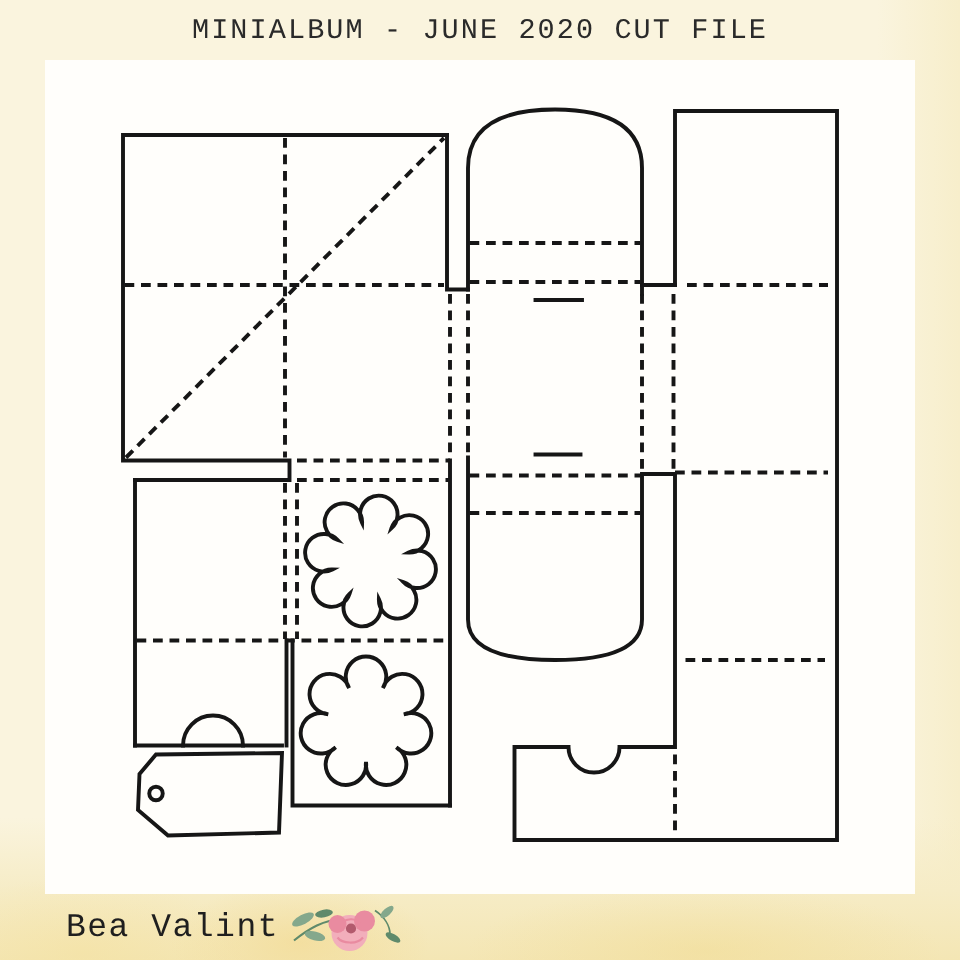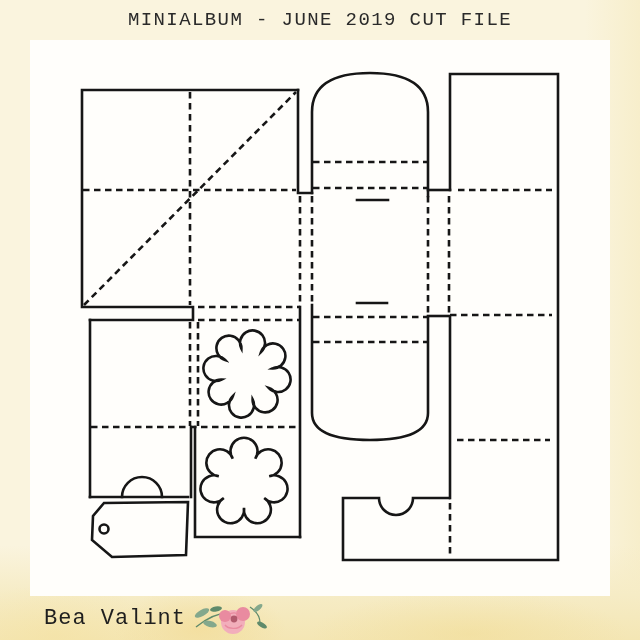--- a/index.html
+++ b/index.html
@@ -47,21 +47,21 @@
   }
 </style>
 </head>
 <body>
 
 <div class="page">
 
   <div class="panel"></div>
 
   <div class="header-band">
-    <div class="title">MINIALBUM - JUNE 2019 CUT FILE</div>
+    <div class="title">MINIALBUM - JUNE 2020 CUT FILE</div>
   </div>
 
   <svg class="diagram" width="640" height="640" viewBox="0 0 640 640" xmlns="http://www.w3.org/2000/svg">
       <path d="M298,90 H82 V307 H193 V320 H90" class="cut-solid"></path>
       <path d="M298,90 V193 H312" class="cut-solid"></path>
       <path d="M90,320 V497" class="cut-solid"></path>
       <path d="M191,427 V497" class="cut-solid"></path>
       <path d="M90,497 H188" class="cut-solid"></path>
       <path d="M122,497 A20,20 0 0 1 162,497" class="cut-solid"></path>
       <path d="M195,427 V537 H300" class="cut-solid"></path>

